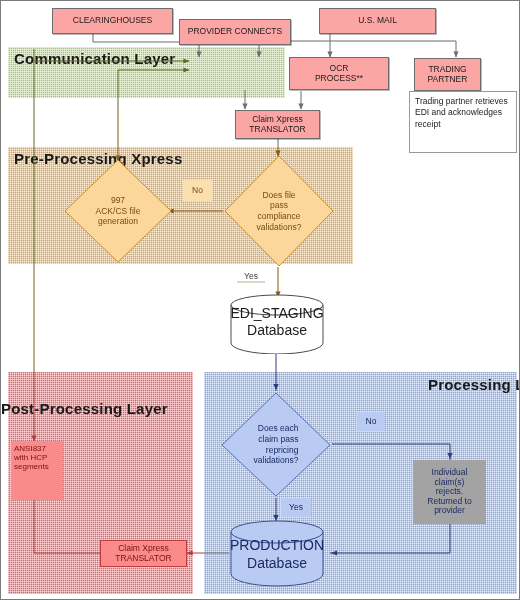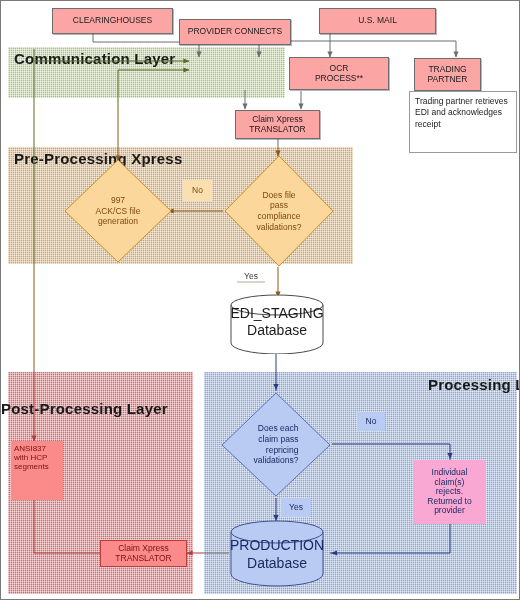--- a/index.html
+++ b/index.html
@@ -90,21 +90,21 @@
   }
   .box-red-note {
     background: #fb8a8a;
     color: #7c1212;
     align-items: flex-start;
     justify-content: flex-start;
     text-align: left;
     padding: 4px 3px;
   }
   .box-blue {
-    background: #f9a8d4;
+    background: #a3a3a3;
     color: #1a2a63;
   }
   .box-blue-lbl {
     background: #b9cbf2;
     color: #1a2a63;
   }
   .note-white {
     position: absolute;
     box-sizing: border-box;
     background: #ffffff;

